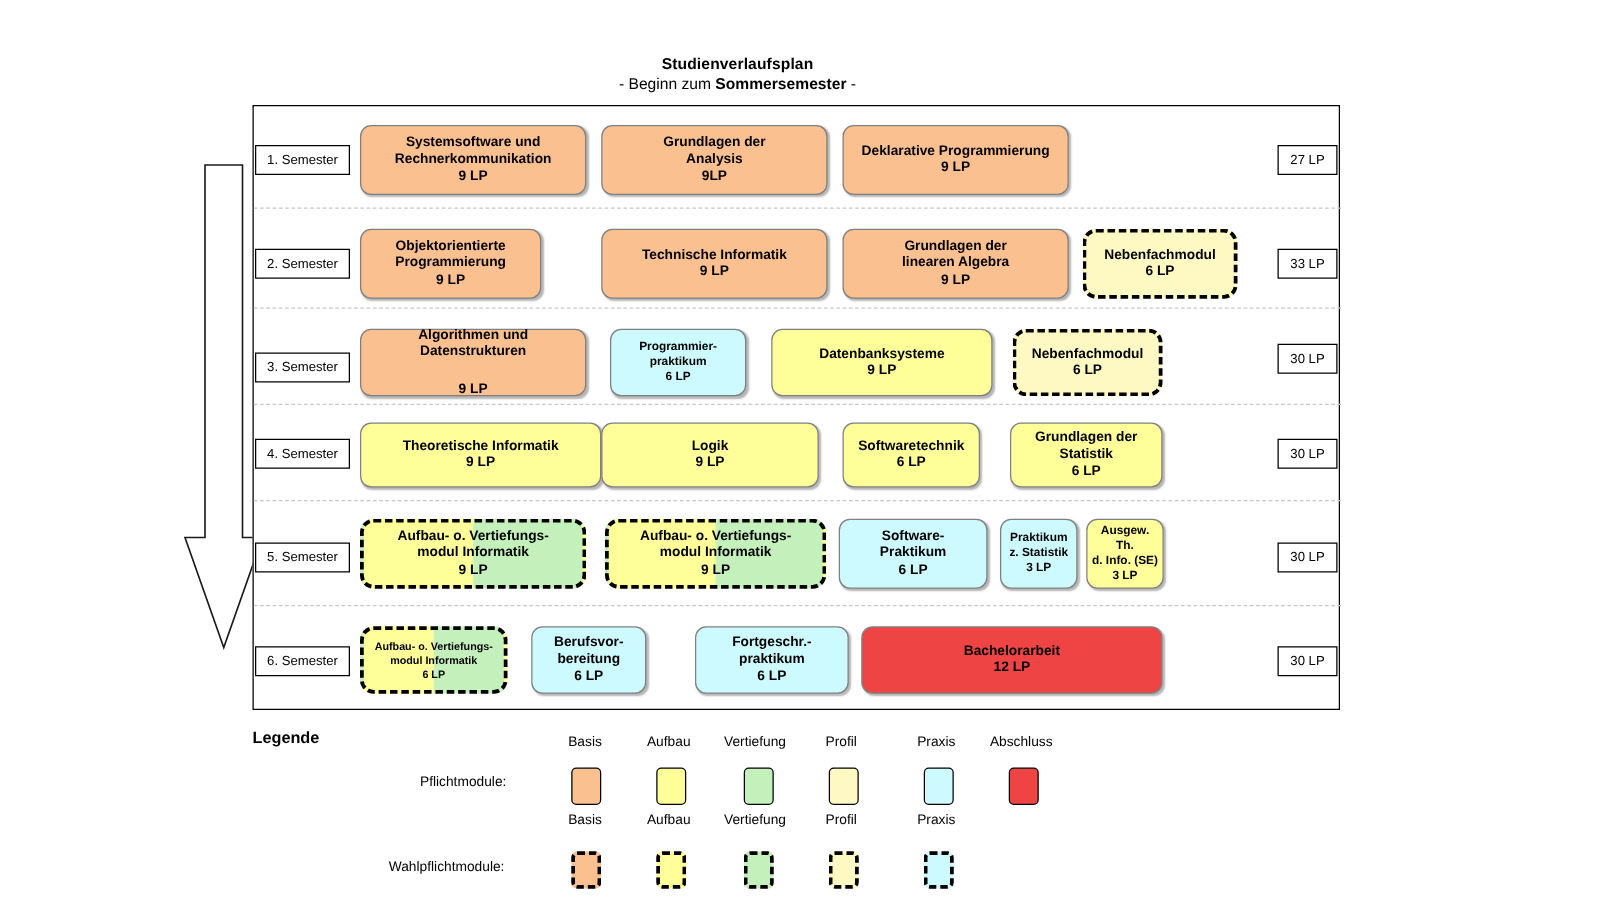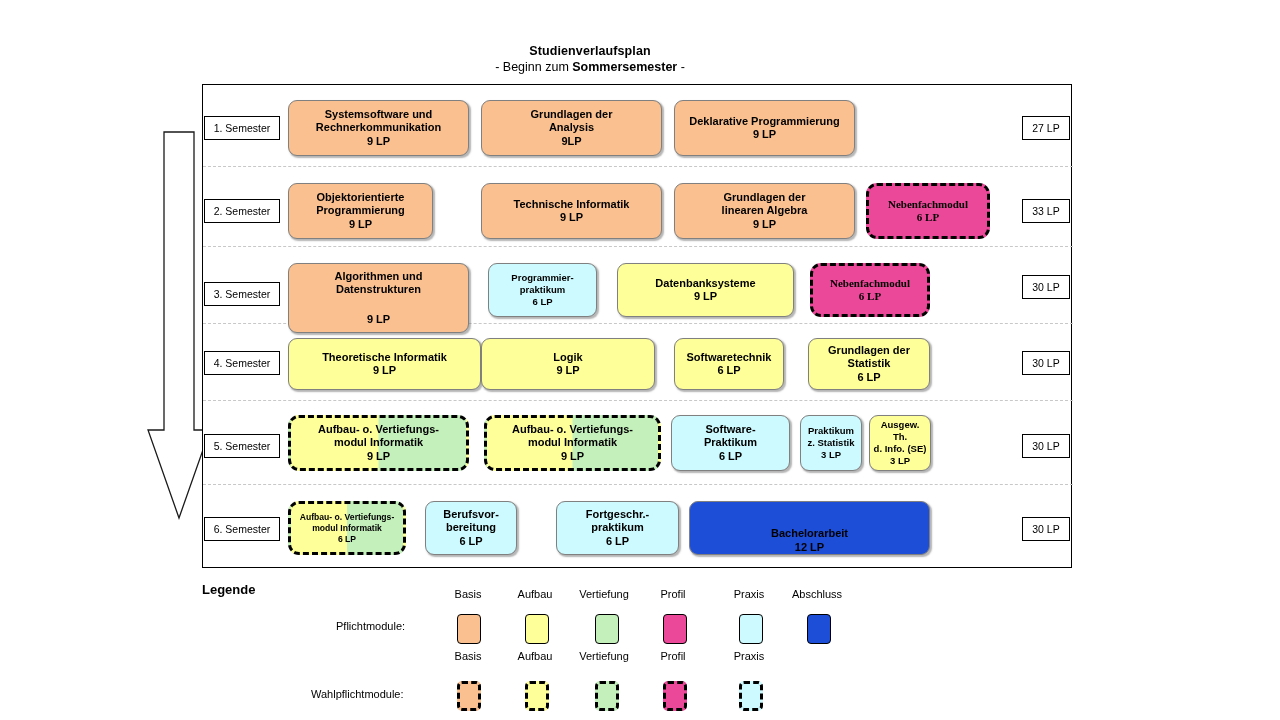--- a/index.html
+++ b/index.html
@@ -107,23 +107,23 @@
   .module.dashed {
     border: 3px dashed #000;
     box-shadow: none;
     border-radius: 11px;
   }
 
   
   .fill-basis      { background: #fac090; }
   .fill-aufbau     { background: #ffff99; }
   .fill-vertiefung { background: #c4f0bb; }
-  .fill-profil     { background: #ec4899; font-family: Liberation Serif, serif; }
+  .fill-profil     { background: #fef9c3; }
   .fill-praxis     { background: #ccfaff; }
-  .fill-abschluss  { background: #1d4ed8; justify-content: flex-end; }
+  .fill-abschluss  { background: #ef4444; }
   .fill-aufbau-vertiefung {
     background: linear-gradient(to right, #ffff99 0%, #ffff99 49.5%, #c4f0bb 50.5%, #c4f0bb 100%);
   }
 
   
   #flow-arrow {
     position: absolute;
     left: 146px;
     top: 130px;
     width: 66px;
@@ -197,21 +197,21 @@
     <div class="sem-label" style="left: 204px; top: 199px;">2. Semester</div>
     <div class="lp-box" style="left: 1022px; top: 199px;">33 LP</div>
     <div class="module fill-basis" style="left: 288px; top: 183px; width: 145px; height: 56px;"><span>Objektorientierte
 Programmierung</span><span>9 LP</span></div>
     <div class="module fill-basis" style="left: 481px; top: 183px; width: 181px; height: 56px;"><span>Technische Informatik</span><span>9 LP</span></div>
     <div class="module fill-basis" style="left: 674px; top: 183px; width: 181px; height: 56px;"><span>Grundlagen  der
 linearen Algebra</span><span>9 LP</span></div>
     <div class="module fill-profil dashed" style="left: 866px; top: 183px; width: 124px; height: 56px;"><span>Nebenfachmodul</span><span>6 LP</span></div>
     <div class="sem-label" style="left: 204px; top: 282px;">3. Semester</div>
     <div class="lp-box" style="left: 1022px; top: 275px;">30 LP</div>
-    <div class="module fill-basis" style="left: 288px; top: 263px; width: 181px; height: 70px; gap: 16px;"><span>Algorithmen und
+    <div class="module fill-basis" style="left: 288px; top: 263px; width: 181px; height: 54px; gap: 16px;"><span>Algorithmen und
 Datenstrukturen</span><span>9 LP</span></div>
     <div class="module small fill-praxis" style="left: 488px; top: 263px; width: 109px; height: 54px;"><span>Programmier-
 praktikum</span><span>6 LP</span></div>
     <div class="module fill-aufbau" style="left: 617px; top: 263px; width: 177px; height: 54px;"><span>Datenbanksysteme</span><span>9 LP</span></div>
     <div class="module fill-profil dashed" style="left: 810px; top: 263px; width: 120px; height: 54px;"><span>Nebenfachmodul</span><span>6 LP</span></div>
     <div class="sem-label" style="left: 204px; top: 351px;">4. Semester</div>
     <div class="lp-box" style="left: 1022px; top: 351px;">30 LP</div>
     <div class="module fill-aufbau" style="left: 288px; top: 338px; width: 193px; height: 52px;"><span>Theoretische Informatik</span><span>9 LP</span></div>
     <div class="module fill-aufbau" style="left: 481px; top: 338px; width: 174px; height: 52px;"><span>Logik</span><span>9 LP</span></div>
     <div class="module fill-aufbau" style="left: 674px; top: 338px; width: 110px; height: 52px;"><span>Softwaretechnik</span><span>6 LP</span></div>

